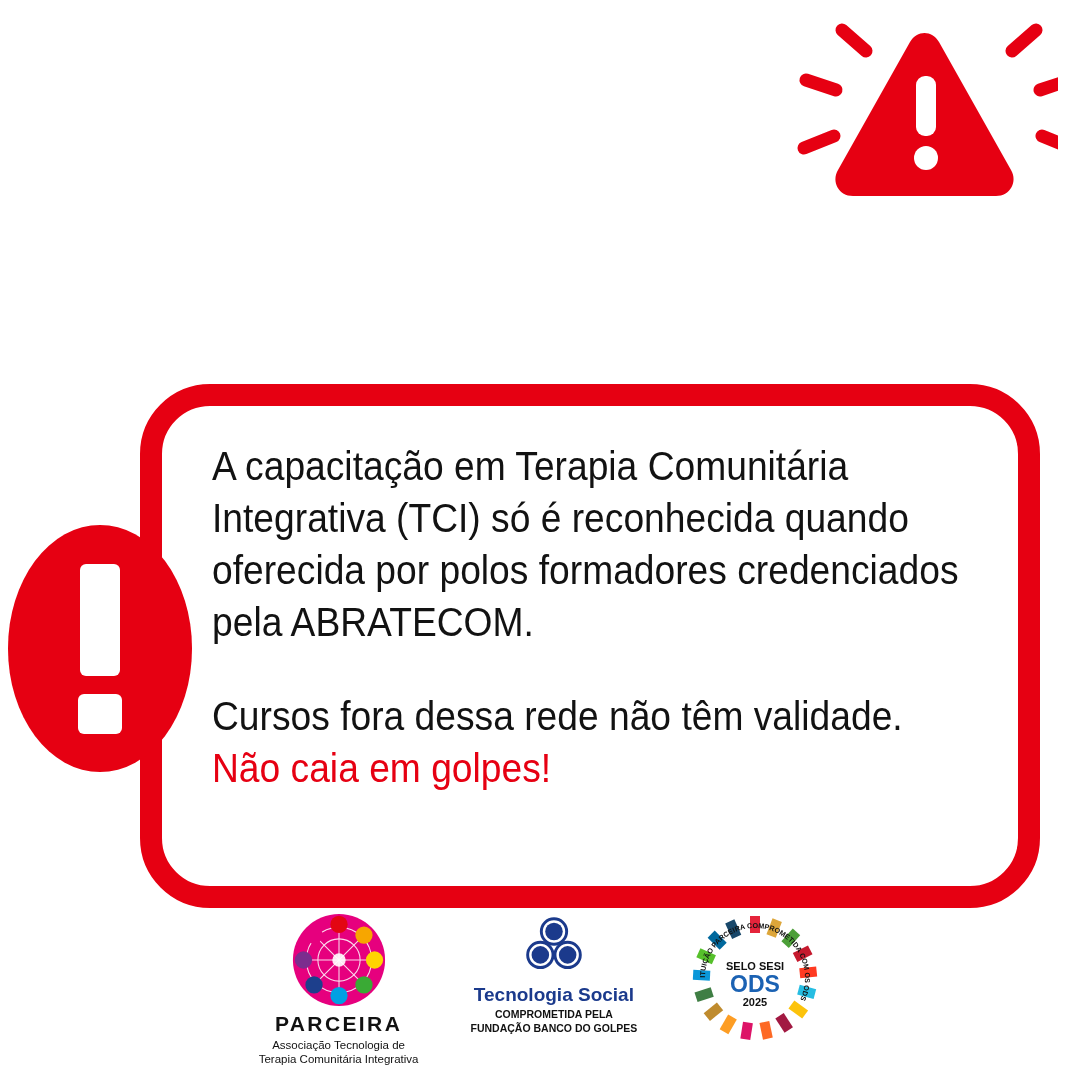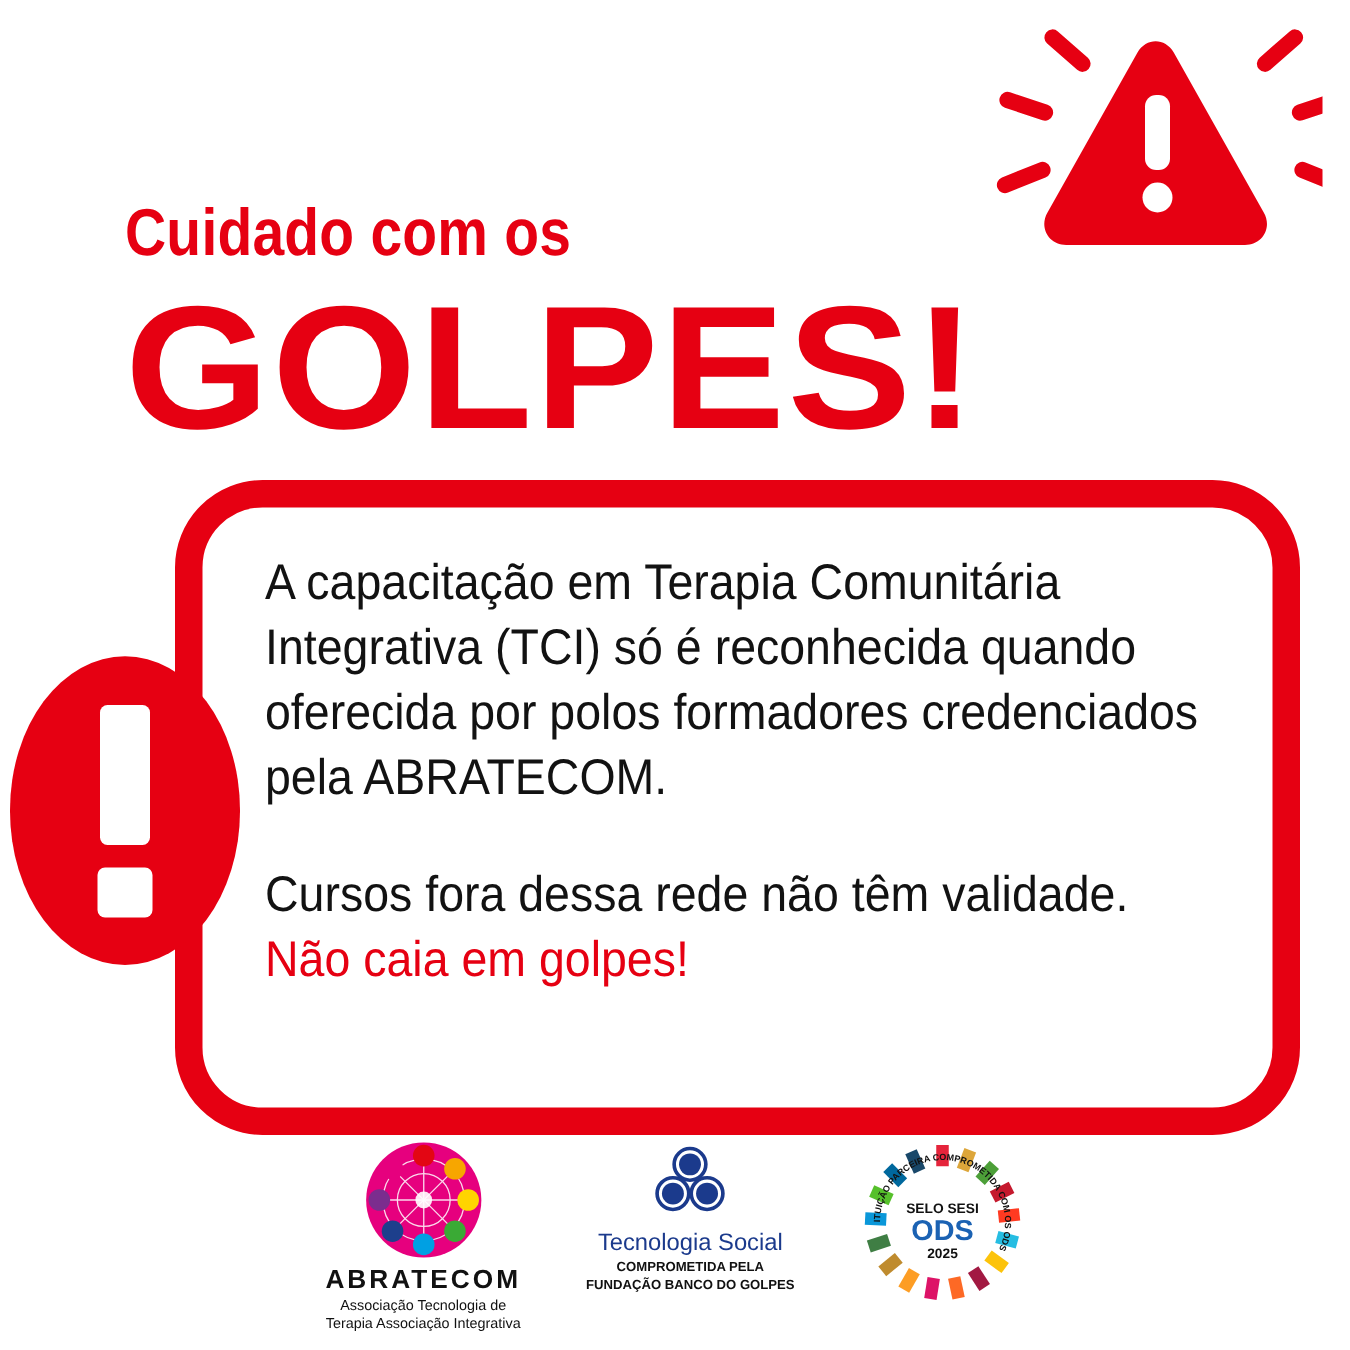--- a/index.html
+++ b/index.html
@@ -168,21 +168,21 @@
     color: #111;
     line-height: 1.25;
     text-align: center;
     margin-top: 2px;
   }
 
   
   .ts-mark { width: 78px; height: 70px; }
   .ts-title {
     font-size: 19px;
-    font-weight: 400;
+    font-weight: 700;
     color: #1B3A8C;
     margin-top: 2px;
   }
   .ts-sub {
     font-size: 10.5px;
     font-weight: 700;
     color: #111;
     text-align: center;
     line-height: 1.3;
     margin-top: 2px;
@@ -212,24 +212,20 @@
         <line x1="234" y1="33" x2="258" y2="12"></line>
         <line x1="262" y1="72" x2="292" y2="62"></line>
         <line x1="264" y1="118" x2="294" y2="130"></line>
       </g>
       <path d="M161 24 C154 12 139 12 132 24 L60 152 C53 164 61 178 75 178 L218 178 C232 178 240 164 233 152 Z" fill="#E60012"></path>
       <rect x="138" y="58" width="20" height="60" rx="9" fill="#ffffff"></rect>
       <circle cx="148" cy="140" r="12" fill="#ffffff"></circle>
     </svg>
   </div>
 
-  <div class="headline-block">
-    <div class="kicker">Cuidado com os</div>
-    <div class="headline">GOLPES!</div>
-  </div>
 
   <div class="callout"></div>
 
   <div class="excl-circle">
     <div class="mark">
       <div class="bar"></div>
       <div class="dot"></div>
     </div>
   </div>
 
@@ -260,24 +256,24 @@
             <circle cx="87" cy="50" r="9" fill="#FFD400"></circle>
             <circle cx="76" cy="76" r="9" fill="#3AAA35"></circle>
             <circle cx="50" cy="87" r="9" fill="#00A0E3"></circle>
             <circle cx="24" cy="76" r="9" fill="#1D3F8C"></circle>
             <circle cx="13" cy="50" r="9" fill="#7B2D8E"></circle>
             <circle cx="24" cy="24" r="9" fill="#E6007E"></circle>
           </g>
           <circle cx="50" cy="50" r="7" fill="#ffffff" opacity="0.9"></circle>
         </svg>
       </div>
-      <div class="abratecom-name">ABRATECOM</div>
+      <div class="abratecom-name">PARCEIRA</div>
       <div class="abratecom-sub">
         <span>Associação Tecnologia de</span><br>
-        <span>Terapia Associação Integrativa</span>
+        <span>Terapia Comunitária Integrativa</span>
       </div>
     </div>
 
     <div class="logo-unit">
       <div class="ts-mark">
         <svg viewBox="0 0 80 72" xmlns="http://www.w3.org/2000/svg">
           <g fill="none" stroke="#1B3A8C" stroke-width="3">
             <circle cx="40" cy="20" r="13"></circle>
             <circle cx="26" cy="44" r="13"></circle>
             <circle cx="54" cy="44" r="13"></circle>

